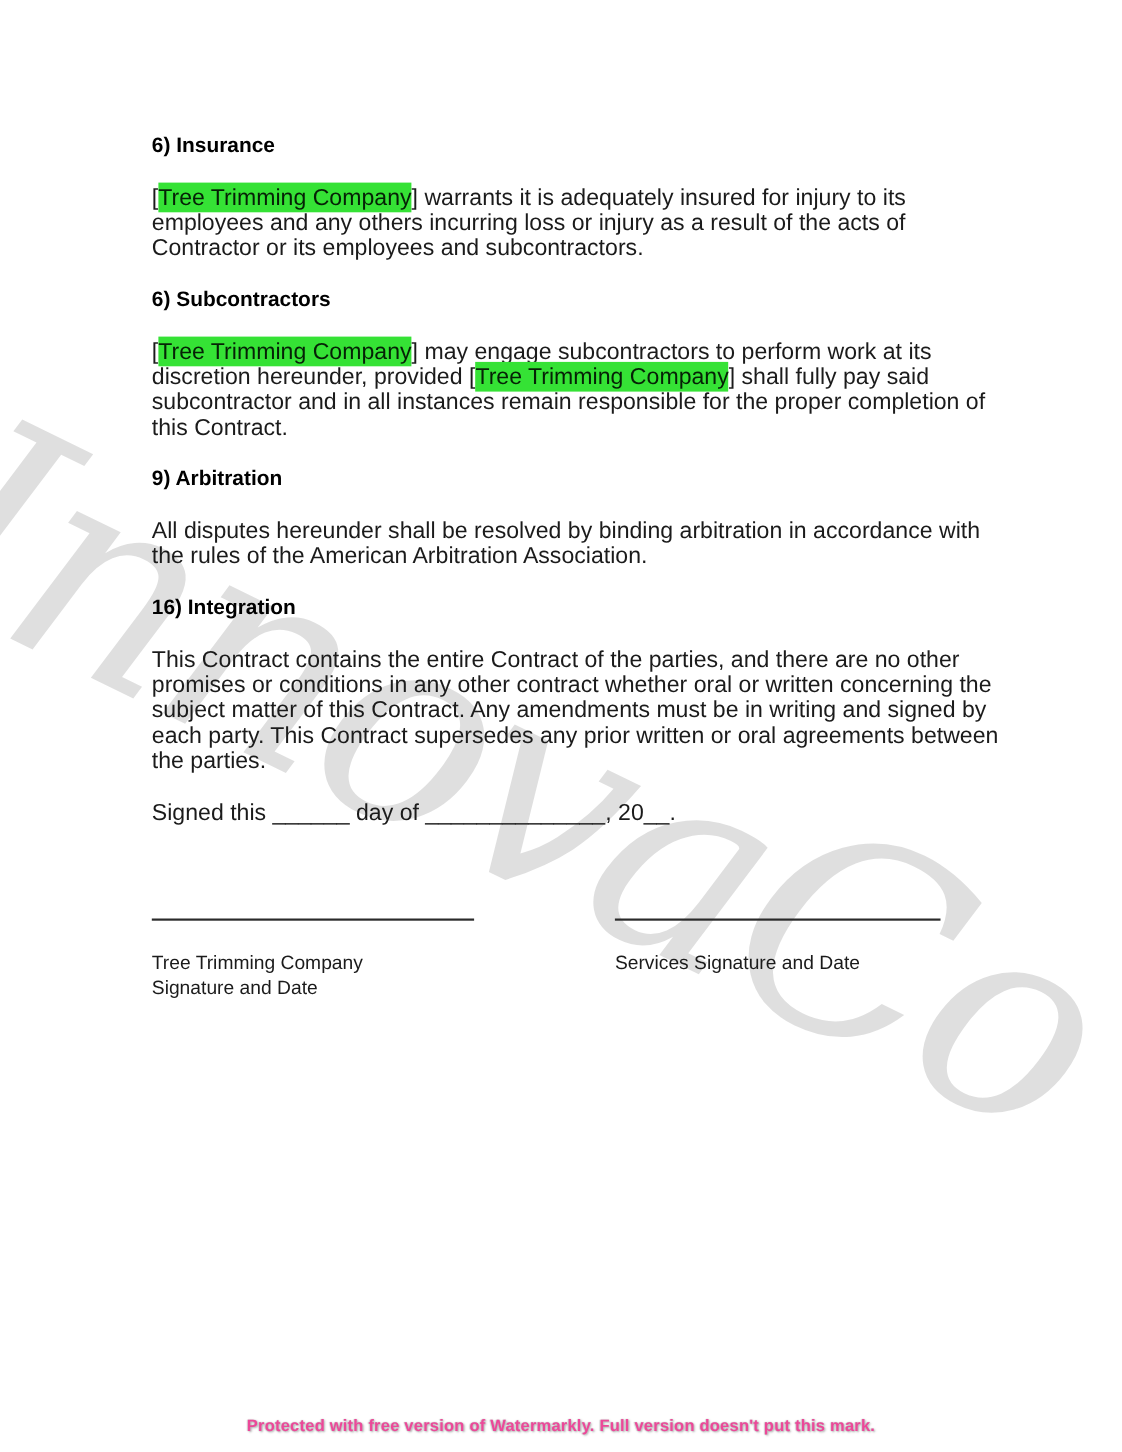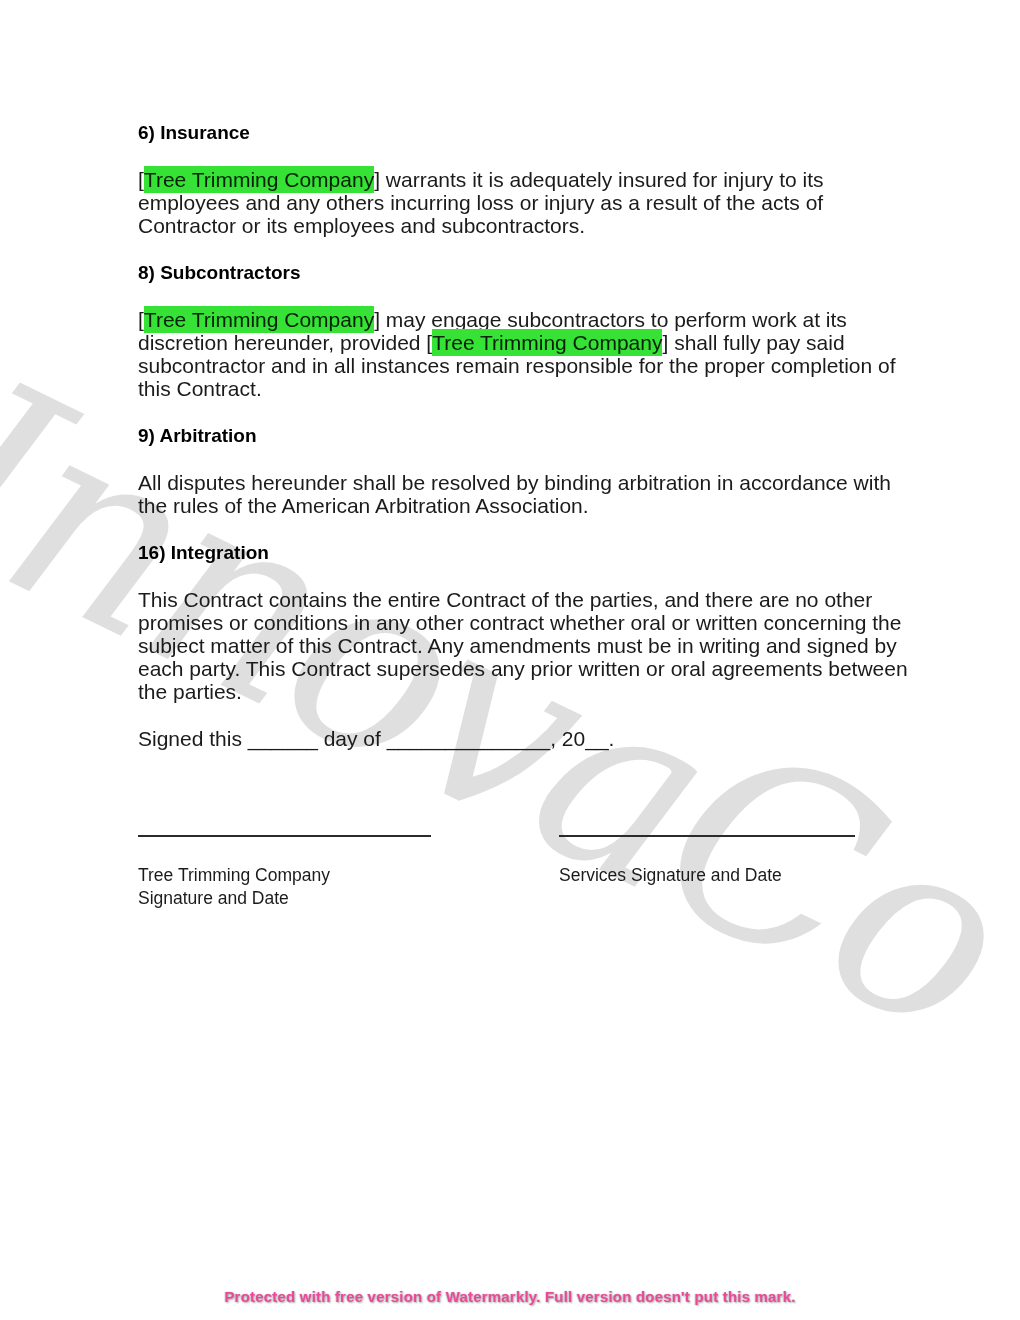--- a/index.html
+++ b/index.html
@@ -83,21 +83,21 @@
   <div class="wm-diagonal">InnovaCo</div>
 
   <main class="content">
 
     <section>
       <h2 class="section-heading">6) Insurance</h2>
       <p class="para"><span>[</span><span class="hl">Tree Trimming Company</span><span>] warrants it is adequately insured for injury to its employees and any others incurring loss or injury as a result of the acts of Contractor or its employees and subcontractors.</span></p>
     </section>
 
     <section>
-      <h2 class="section-heading">8) Subcontractors</h2>
+      <h2 class="section-heading">6) Subcontractors</h2>
       <p class="para"><span>[</span><span class="hl">Tree Trimming Company</span><span>] may engage subcontractors to perform work at its discretion hereunder, provided [</span><span class="hl">Tree Trimming Company</span><span>] shall fully pay said subcontractor and in all instances remain responsible for the proper completion of this Contract.</span></p>
     </section>
 
     <section>
     </section>
 
     <section>
       <h2 class="section-heading">9) Arbitration</h2>
       <p class="para"><span>All disputes hereunder shall be resolved by binding arbitration in accordance with the rules of the American Arbitration Association.</span></p>
     </section>

